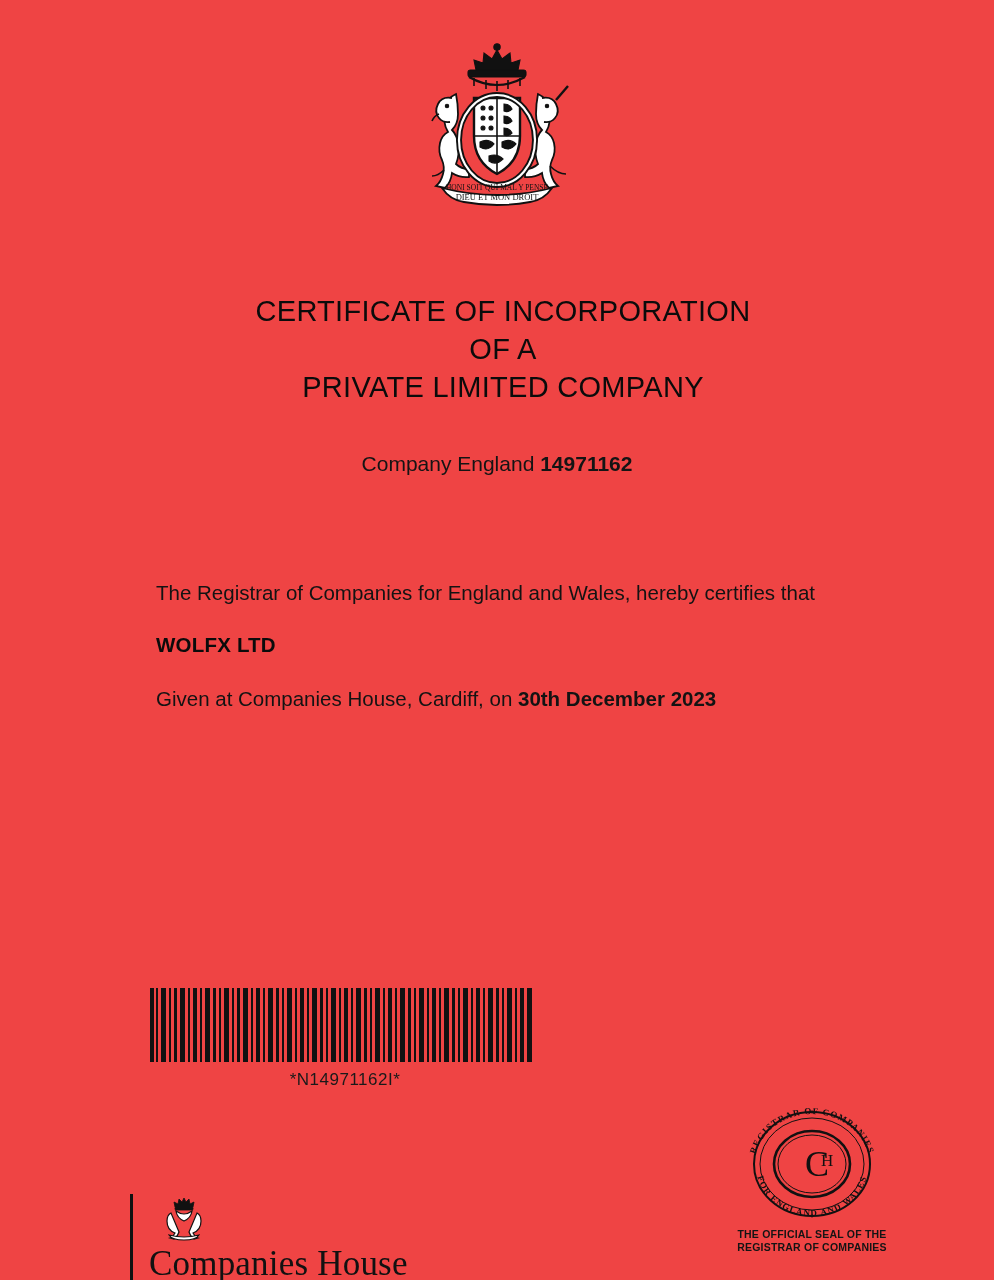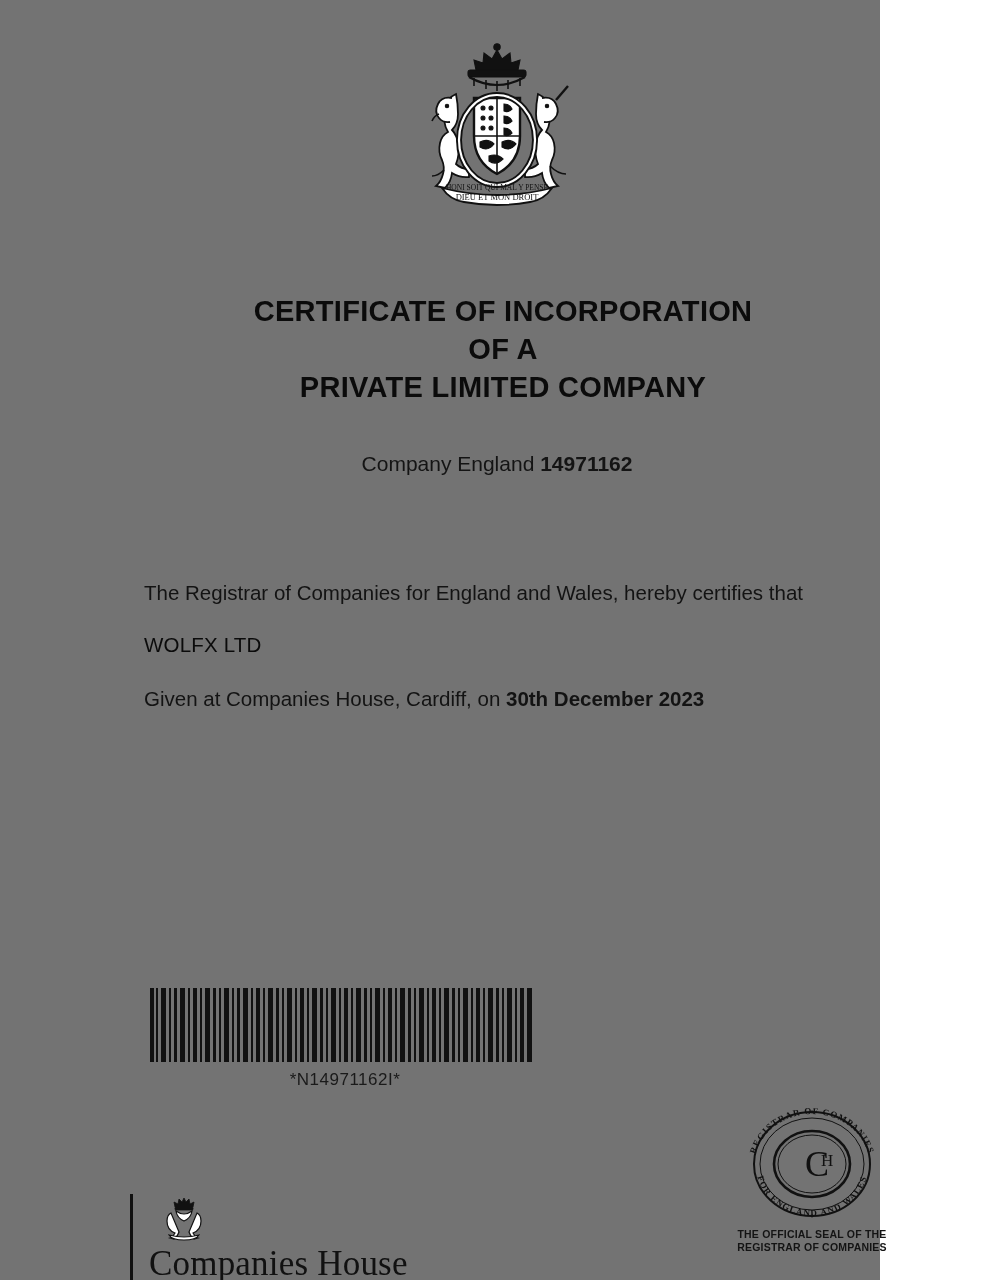--- a/index.html
+++ b/index.html
@@ -11,23 +11,23 @@
     width: 994px;
     height: 1280px;
     position: relative;
     font-family: "Liberation Sans", sans-serif;
     color: #111111;
     overflow: hidden;
   }
 
   .page {
     position: relative;
-    width: 880px;
+    width: 994px;
     height: 1280px;
-    background: #737373;
+    background: #ef4444;
   }
 
   
   .crest-wrap {
     position: absolute;
     top: 42px;
     left: 0;
     width: 994px;
     display: flex;
     justify-content: center;
@@ -40,21 +40,21 @@
   
   .title-block {
     position: absolute;
     top: 292px;
     left: 0;
     width: 994px;
     text-align: center;
   }
   .title-line {
     font-size: 29px;
-    font-weight: bold;
+    font-weight: normal;
     letter-spacing: 0.3px;
     line-height: 38px;
     color: #0b0b0b;
     padding-left: 12px;
   }
 
   .company-number {
     position: absolute;
     top: 452px;
     left: 0;
@@ -64,35 +64,35 @@
     color: #141414;
   }
   .company-number b {
     font-weight: bold;
   }
 
   
   .body-block {
     position: absolute;
     top: 578px;
-    left: 144px;
+    left: 156px;
     width: 752px;
   }
   .para {
     font-size: 20.5px;
     line-height: 30px;
     color: #131313;
     margin-bottom: 26px;
   }
   .para.tight {
     margin-bottom: 22px;
   }
   .company-name {
     font-size: 20.5px;
-    font-weight: normal;
+    font-weight: bold;
     line-height: 30px;
     color: #0b0b0b;
     margin-bottom: 24px;
     letter-spacing: 0.2px;
   }
   .given b {
     font-weight: bold;
   }
 
   

